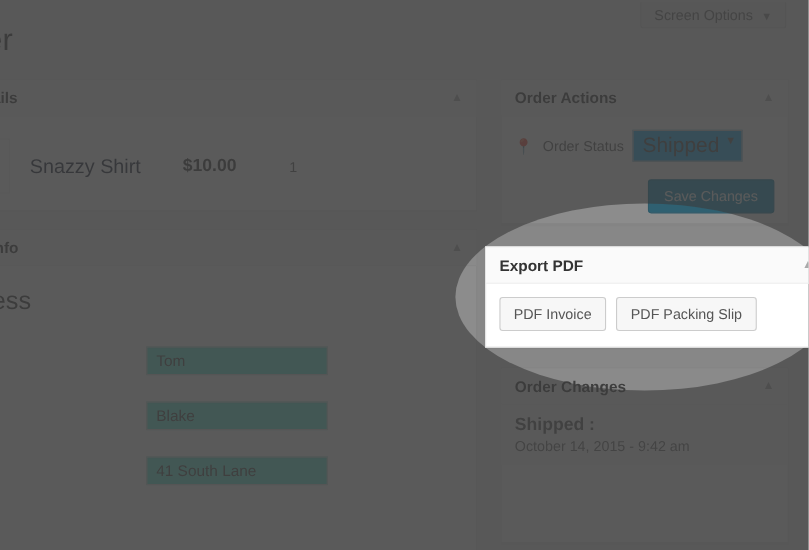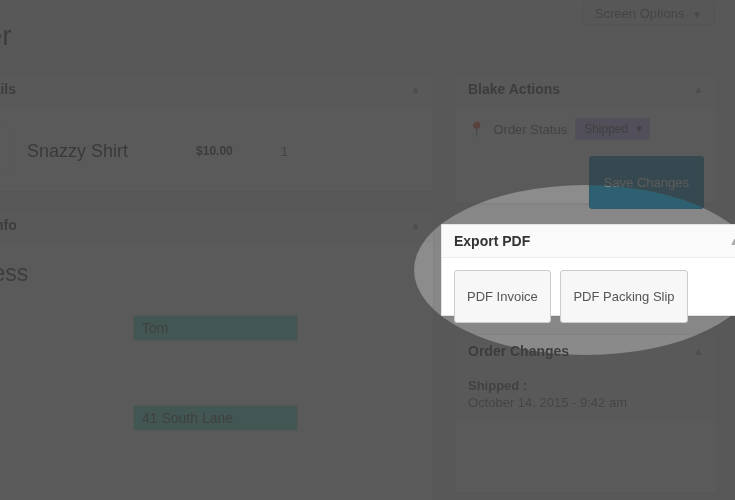--- a/index.html
+++ b/index.html
@@ -59,60 +59,60 @@
     align-items: center;
   }
   .panel-header .tri { color: #aaa; font-size: 11px; }
   .panel-body { padding: 12px; font-size: 13px; color:#555; }
 
   
   .panel.details { left: -60px; top: 72px; width: 494px; height: 120px;}
   .details .panel-body { display:flex; align-items:center; gap: 18px; padding: 20px 18px; }
   .thumb { width: 50px; height:50px; background:#fff; border:1px solid #eee; }
   .prod-link { color: #0f172a; text-decoration:none; font-size:18px; }
-  .price { font-weight:bold; font-size:12px; color:#333; margin-left: 50px;}
+  .price { font-weight:bold; font-size:16px; color:#333; margin-left: 20px;}
   .qty { font-size:13px; color:#555; margin-left: 30px;}
 
   .panel.customer { left:-60px; top: 208px; width: 494px; height: 320px;}
   .billing-title { font-size: 23px; font-weight:400; color:#333; margin: 6px 0 28px -50px; }
   .form-row { display:flex; align-items:center; margin-bottom: 24px; }
   .form-row label { width: 230px; margin-left:-50px; font-size:14px; color:#444; }
   .form-row input {
     width: 165px; padding: 4px 8px; font-size:14px;
     border: 1px solid #ddd; background:#5eead4; color:#444;
     box-shadow: inset 0 1px 2px rgba(0,0,0,0.06);
   }
 
   
   .panel.actions { left: 455px; top: 72px; width: 262px; height: 132px; }
   .status-row { display:flex; align-items:center; gap:8px; padding: 12px 12px 16px; font-size:13px; color:#555;}
   .pin { color:#888; font-size:14px; }
   select.status {
-    padding: 3px 20px 3px 8px; font-size:12px;
-    border:1px solid #ccc; background:#c4b5fd; color:#444;
+    padding: 3px 20px 3px 8px; font-size:19px;
+    border:1px solid #ccc; background:#0ea5e9; color:#444;
     appearance: none;
   }
   .select-wrap { position:relative; display:inline-block;}
   .select-wrap .caret { position:absolute; right:6px; top:5px; font-size:10px; color:#555; pointer-events:none;}
   .save-row { text-align:right; padding: 0 12px 12px;}
   .btn-primary {
     background:#0d8db9; color:#fff; border:1px solid #0a7aa0;
-    padding:18px 14px; font-size:13px; border-radius:3px; cursor:pointer;
+    padding:7px 14px; font-size:13px; border-radius:3px; cursor:pointer;
   }
 
   .panel.export { left:441px; top: 224px; width:312px; height: 92px; z-index: 100; }
   .btn {
     background:#f7f7f7; border:1px solid #ccc; color:#555;
-    padding: 18px 12px; font-size:13px; border-radius:3px; cursor:pointer; margin-right:6px;
+    padding: 7px 12px; font-size:13px; border-radius:3px; cursor:pointer; margin-right:6px;
   }
 
   .panel.history { left:455px; top:334px; width:262px; height: 160px;}
   .hist-item { border-bottom:1px solid #eee; padding:10px 12px; background:#fafafa;}
   .hist-item:last-child{border-bottom:none;}
-  .hist-item .lbl { font-weight:bold; font-size:13px; color:#555;}
+  .hist-item .lbl { font-weight:bold; font-size:16px; color:#555;}
   .hist-item .ts { font-size:13px; color:#666; margin-top:2px;}
 </style>
 </head>
 <body>
 
 <div class="screen-options">
   <span>Screen Options</span>
   <span class="tri">▼</span>
 </div>
 
@@ -137,31 +137,32 @@
     <span class="tri">▲</span>
   </div>
   <div class="panel-body">
     <div class="billing-title">ling Address</div>
     <div class="form-row">
       <label>t Name</label>
       <input type="text" value="Tom" style="">
     </div>
     <div class="form-row">
       <label>Name</label>
+      <input type="text" value="Blake" style="">
     </div>
     <div class="form-row">
       <label>ress 1</label>
       <input type="text" value="41 South Lane" style="">
     </div>
   </div>
 </div>
 
 <div class="panel actions">
   <div class="panel-header">
-    <span>Blake Actions</span>
+    <span>Order Actions</span>
     <span class="tri">▲</span>
   </div>
   <div class="status-row">
     <span class="pin">📍</span>
     <span>Order Status</span>
     <span class="select-wrap">
       <select class="status">
         <option>Shipped</option>
       </select>
       <span class="caret">▼</span>

